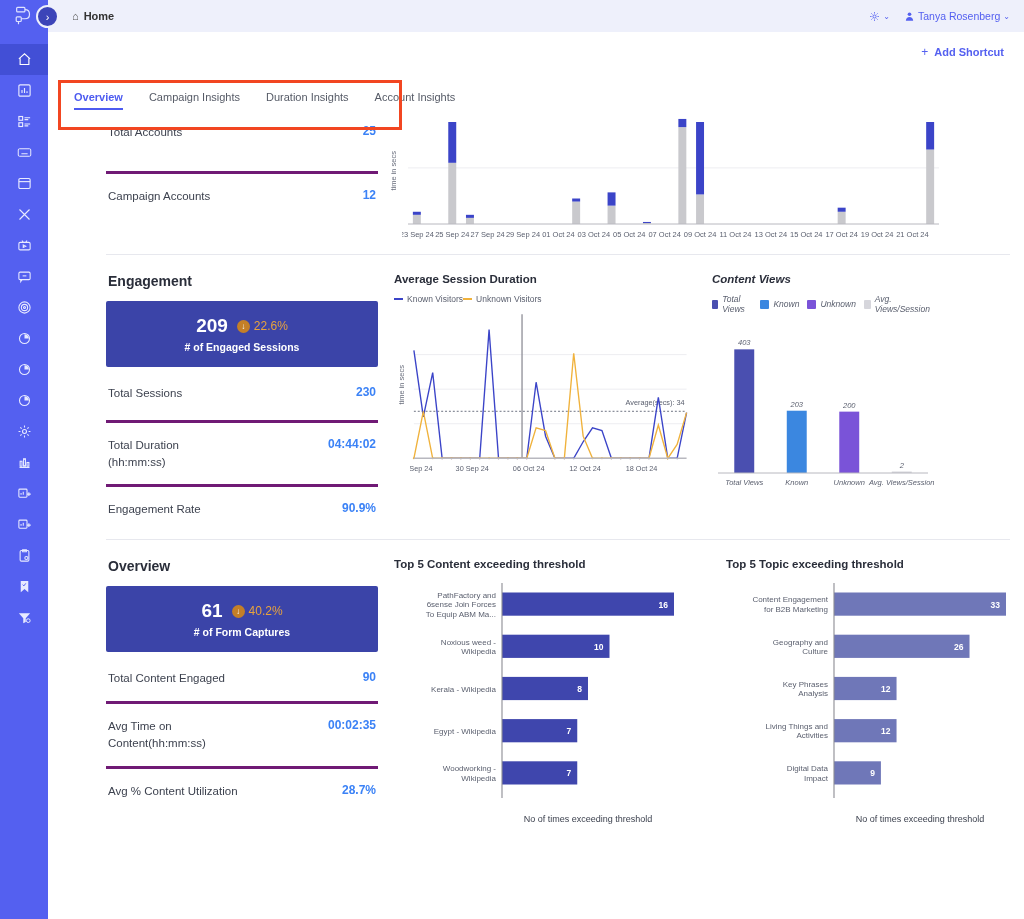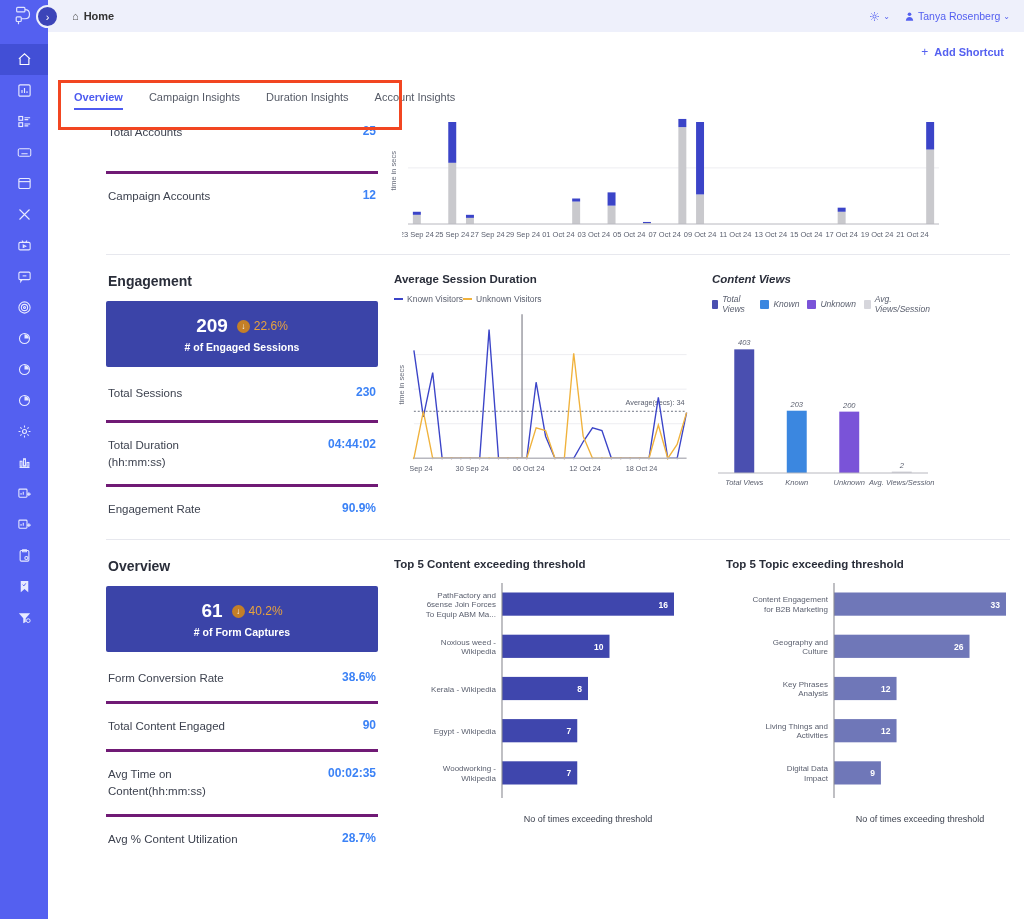--- a/index.html
+++ b/index.html
@@ -562,24 +562,20 @@
             <div class="kpi-top">
               <span class="kpi-num">61</span>
               <span class="kpi-delta">
                 <span class="delta-badge">↓</span>
                 <span>40.2%</span>
               </span>
             </div>
             <div class="kpi-sub"># of Form Captures</div>
           </div>
           <div class="stat-row" style="min-height:48px;">
-            <span class="stat-label">Form Conversion Rate</span>
-            <span class="stat-value">38.6%</span>
-          </div>
-          <div class="stat-row" style="min-height:48px;">
             <span class="stat-label">Total Content Engaged</span>
             <span class="stat-value">90</span>
           </div>
           <div class="stat-row" style="min-height:60px;">
             <span class="stat-label" style="white-space:pre-line;">Avg Time on
 Content(hh:mm:ss)</span>
             <span class="stat-value">00:02:35</span>
           </div>
           <div class="stat-row nb" style="min-height:44px;">
             <span class="stat-label">Avg % Content Utilization</span>

